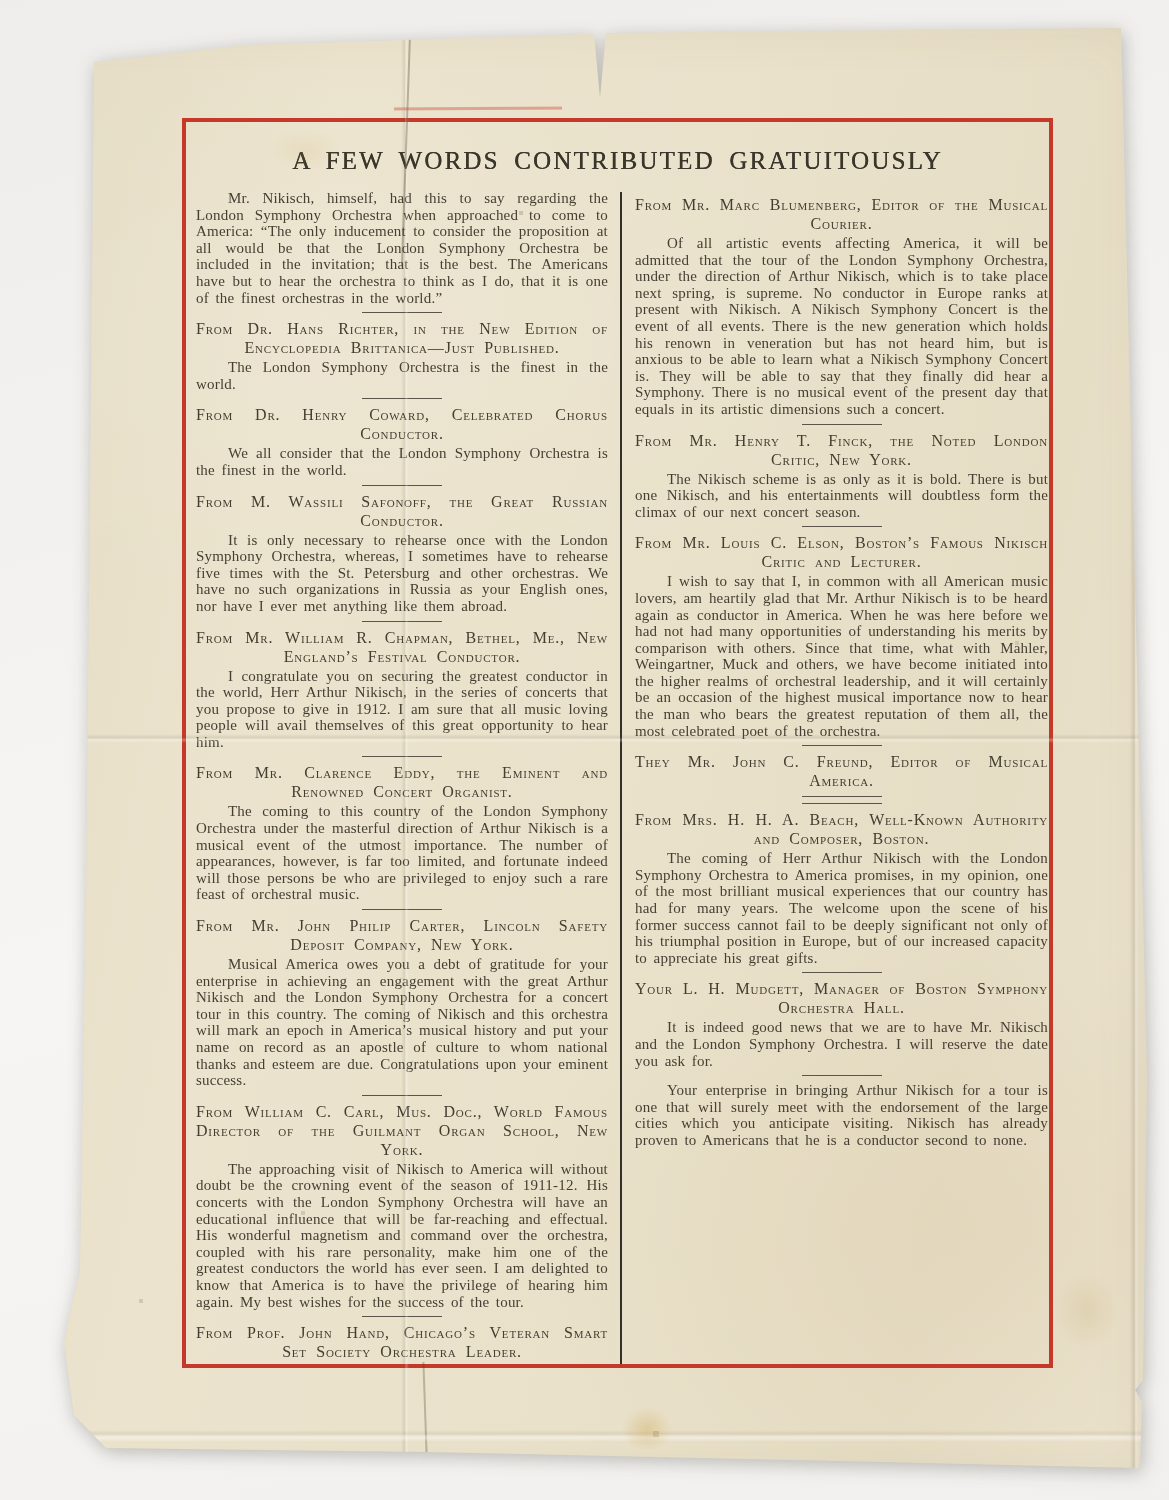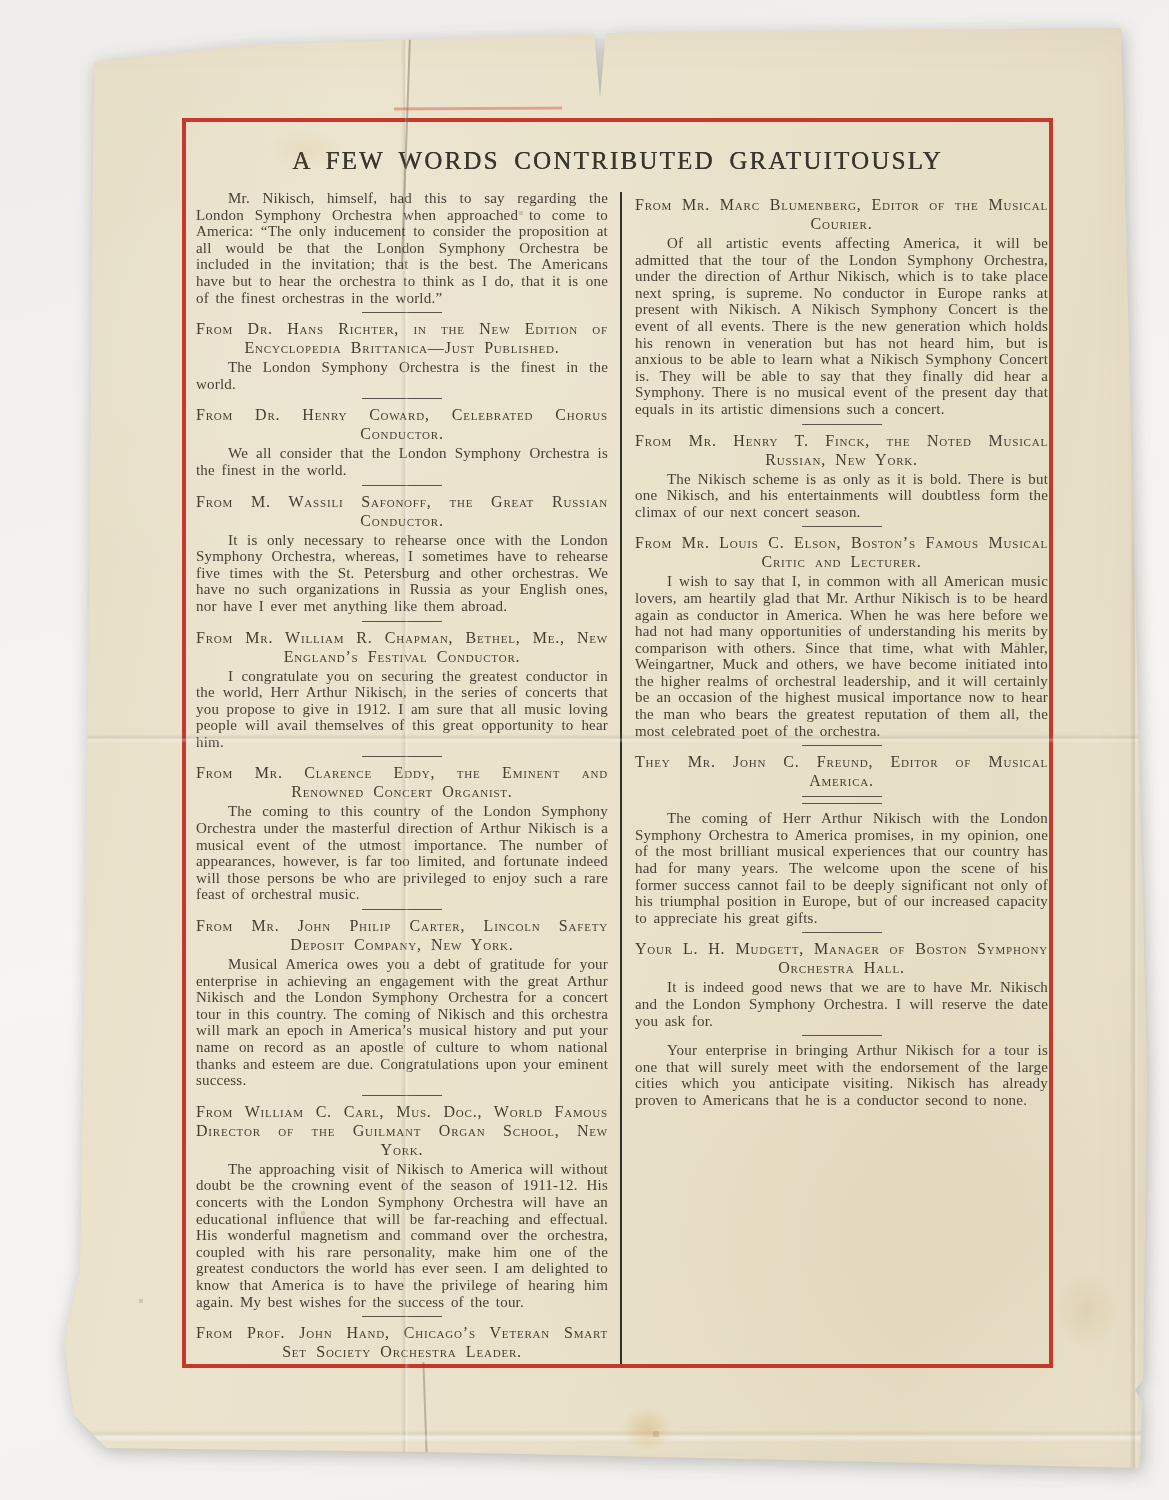--- a/index.html
+++ b/index.html
@@ -136,37 +136,38 @@
               </section>
             </div>
           <div class="col-rule"></div>
           <div class="column right">
               <section class="quote-section">
                 <h3 class="quote-heading">From Mr. Marc Blumenberg, Editor of the Musical Courier.</h3>
                 <p class="quote-para">Of all artistic events affecting America, it will be admitted that the tour of the London Symphony Orchestra, under the direction of Arthur Nikisch, which is to take place next spring, is supreme. No conductor in Europe ranks at present with Nikisch. A Nikisch Symphony Concert is the event of all events. There is the new generation which holds his renown in veneration but has not heard him, but is anxious to be able to learn what a Nikisch Symphony Concert is. They will be able to say that they finally did hear a Symphony. There is no musical event of the present day that equals in its artistic dimensions such a concert.</p>
               </section>
               <div class="rule"></div>
               <section class="quote-section">
-                <h3 class="quote-heading">From Mr. Henry T. Finck, the Noted Musical Russian, New York.</h3>
+                <h3 class="quote-heading">From Mr. Henry T. Finck, the Noted London Critic, New York.</h3>
                 <p class="quote-para">The Nikisch scheme is as only as it is bold. There is but one Nikisch, and his entertainments will doubtless form the climax of our next concert season.</p>
               </section>
               <div class="rule"></div>
               <section class="quote-section">
-                <h3 class="quote-heading">From Mr. Louis C. Elson, Boston’s Famous Musical Critic and Lecturer.</h3>
+                <h3 class="quote-heading">From Mr. Louis C. Elson, Boston’s Famous Nikisch Critic and Lecturer.</h3>
                 <p class="quote-para">I wish to say that I, in common with all American music lovers, am heartily glad that Mr. Arthur Nikisch is to be heard again as conductor in America. When he was here before we had not had many opportunities of understanding his merits by comparison with others. Since that time, what with Mahler, Weingartner, Muck and others, we have become initiated into the higher realms of orchestral leadership, and it will certainly be an occasion of the highest musical importance now to hear the man who bears the greatest reputation of them all, the most celebrated poet of the orchestra.</p>
               </section>
               <div class="rule"></div>
               <section class="quote-section">
                 <h3 class="quote-heading">They Mr. John C. Freund, Editor of Musical America.</h3>
               </section>
               <div class="rule"></div>
               <section class="quote-section">
               </section>
               <div class="rule"></div>
               <section class="quote-section">
+                <h3 class="quote-heading">From Mrs. H. H. A. Beach, Well-Known Authority and Composer, Boston.</h3>
                 <p class="quote-para">The coming of Herr Arthur Nikisch with the London Symphony Orchestra to America promises, in my opinion, one of the most brilliant musical experiences that our country has had for many years. The welcome upon the scene of his former success cannot fail to be deeply significant not only of his triumphal position in Europe, but of our increased capacity to appreciate his great gifts.</p>
               </section>
               <div class="rule"></div>
               <section class="quote-section">
                 <h3 class="quote-heading">Your L. H. Mudgett, Manager of Boston Symphony Orchestra Hall.</h3>
                 <p class="quote-para">It is indeed good news that we are to have Mr. Nikisch and the London Symphony Orchestra. I will reserve the date you ask for.</p>
               </section>
               <div class="rule"></div>
               <section class="quote-section">
                 <p class="quote-para">Your enterprise in bringing Arthur Nikisch for a tour is one that will surely meet with the endorsement of the large cities which you anticipate visiting. Nikisch has already proven to Americans that he is a conductor second to none.</p>

